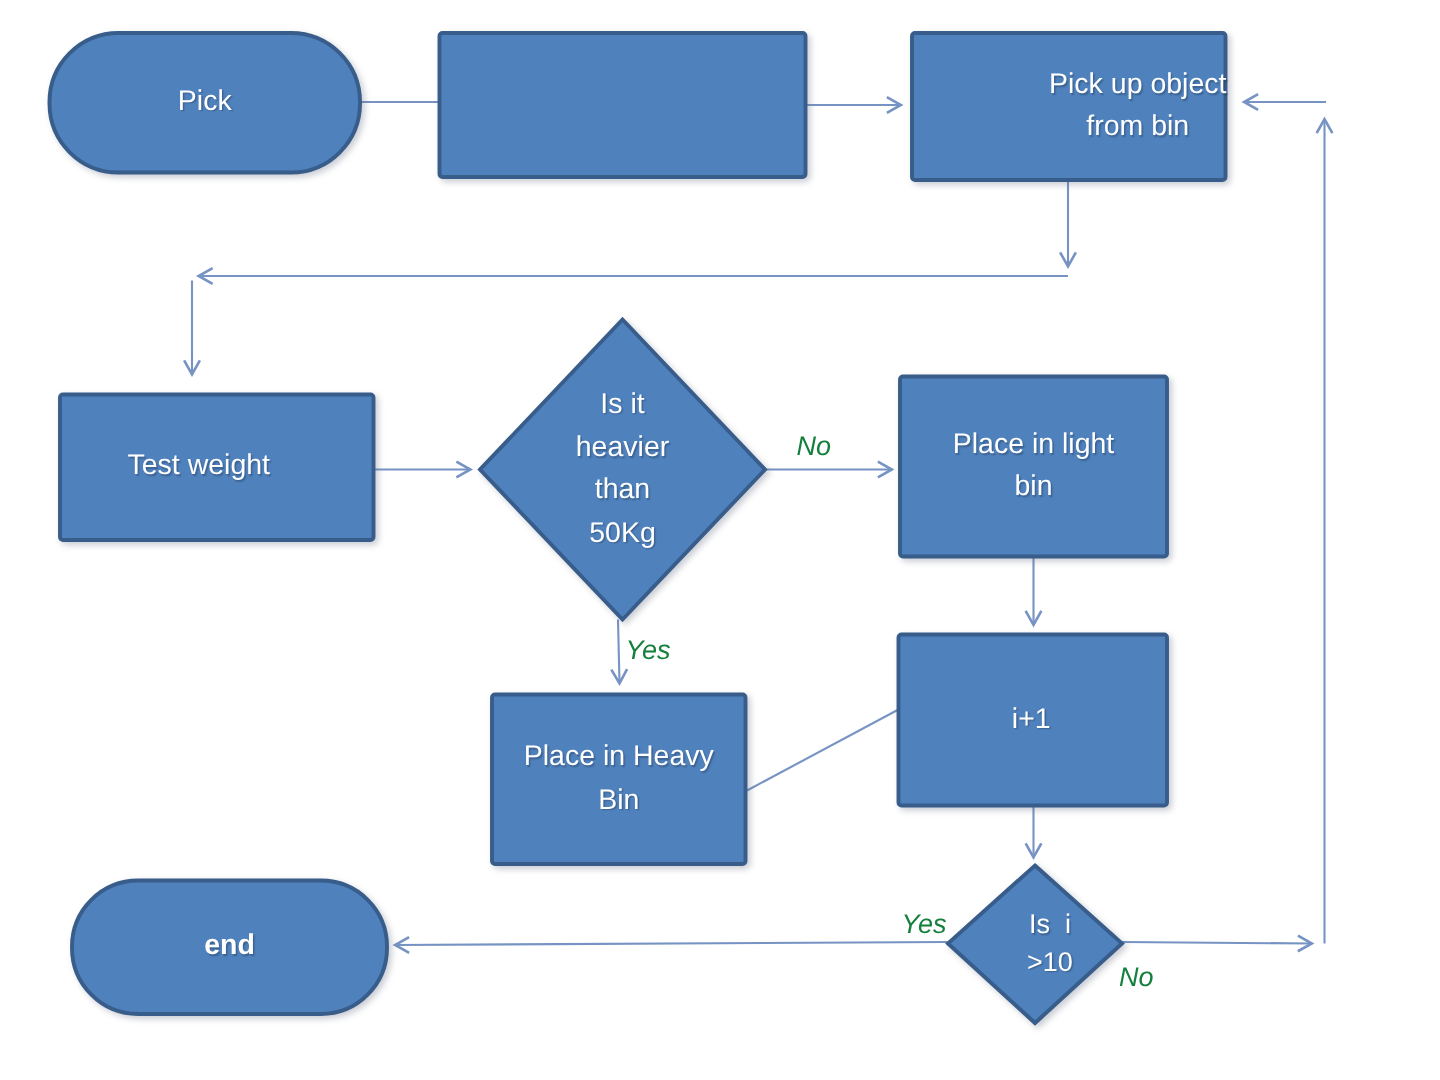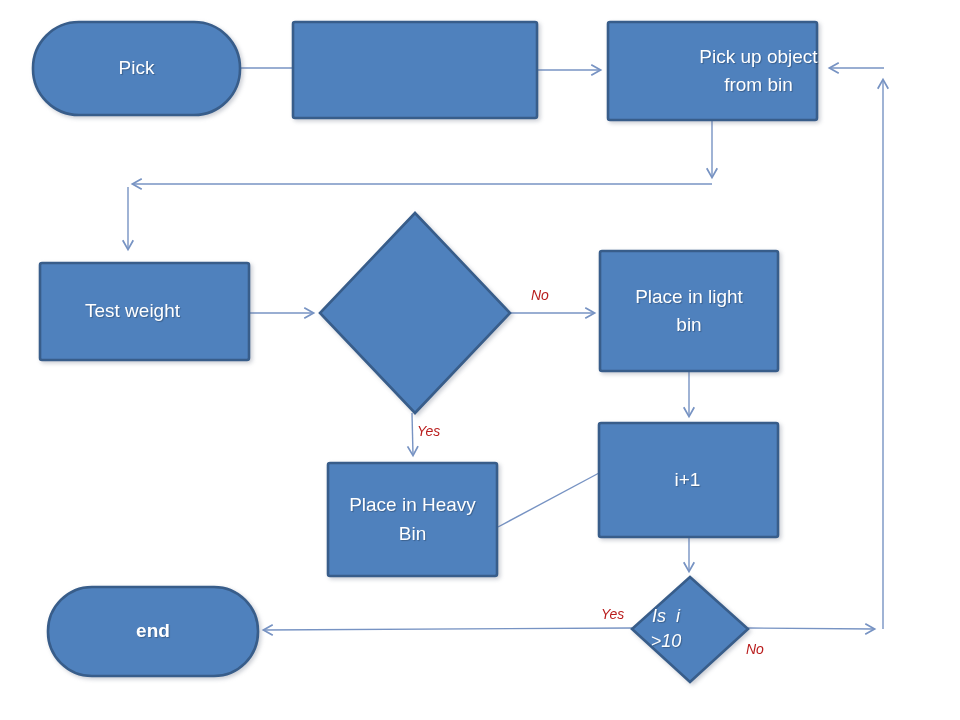--- a/index.html
+++ b/index.html
@@ -40,22 +40,22 @@
     color: #ffffff;
     font-size: 19px;
     line-height: 1.5;
     white-space: pre-line;
     text-shadow: 1px 1px 1px rgba(0,0,0,0.25);
     pointer-events: none;
   }
   .edge-label {
     position: absolute;
     font-style: italic;
-    font-size: 14px;
-    color: #b91c1c;
+    font-size: 18px;
+    color: #15803d;
     white-space: pre;
     pointer-events: none;
   }
 </style>
 </head>
 <body>
 
 <div class="canvas">
 
   <svg width="960" height="720" viewBox="0 0 960 720">
@@ -94,26 +94,30 @@
       <rect class="shape" x="599" y="423" width="179" height="114" rx="2"></rect>
       <polygon class="shape" points="690,577 748,629 690,682 632,629"></polygon>
       <rect class="shape" x="48" y="587" width="210" height="89" rx="44" ry="44"></rect>
     </g>
   </svg>
 
   <div class="node-label" style="left:33px;  top:22px;  width:207px; height:93px;">Pick</div>
   <div class="node-label" style="left:608px; top:22px;  width:209px; height:98px;margin-left:46px;">Pick up object
 from bin</div>
   <div class="node-label" style="left:40px;  top:263px; width:185px; height:97px;">Test weight</div>
+  <div class="node-label" style="left:355px; top:220px; width:120px; height:186px;">Is it
+heavier
+than
+50Kg</div>
   <div class="node-label" style="left:600px; top:251px; width:178px; height:120px;">Place in light
 bin</div>
   <div class="node-label" style="left:328px; top:463px; width:169px; height:113px;">Place in Heavy
 Bin</div>
   <div class="node-label" style="left:599px; top:423px; width:177px; height:114px;">i+1</div>
-  <div class="node-label" style="left:626px; top:595px; width:80px;  height:68px; font-size:18px; line-height:1.4;font-style:italic;">Is&nbsp; i
+  <div class="node-label" style="left:660px; top:595px; width:80px;  height:68px; font-size:18px; line-height:1.4;">Is&nbsp; i
 &gt;10</div>
   <div class="node-label" style="left:48px;  top:587px; width:210px; height:89px;font-weight:bold;">end</div>
 
   <span class="edge-label" style="left:531px; top:287px;">No</span>
   <span class="edge-label" style="left:417px; top:423px;">Yes</span>
   <span class="edge-label" style="left:601px; top:606px;">Yes</span>
   <span class="edge-label" style="left:746px; top:641px;">No</span>
 
 </div>
 

